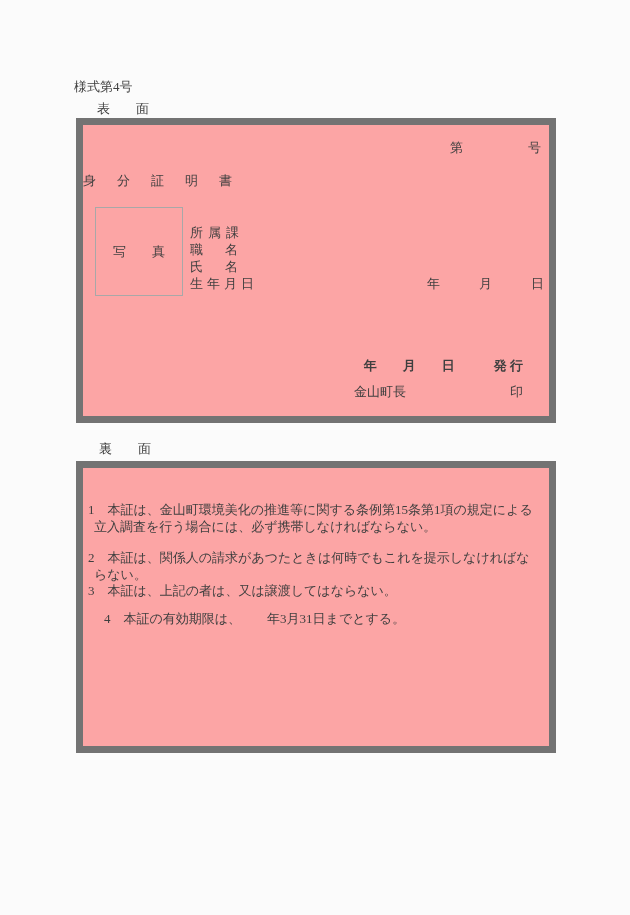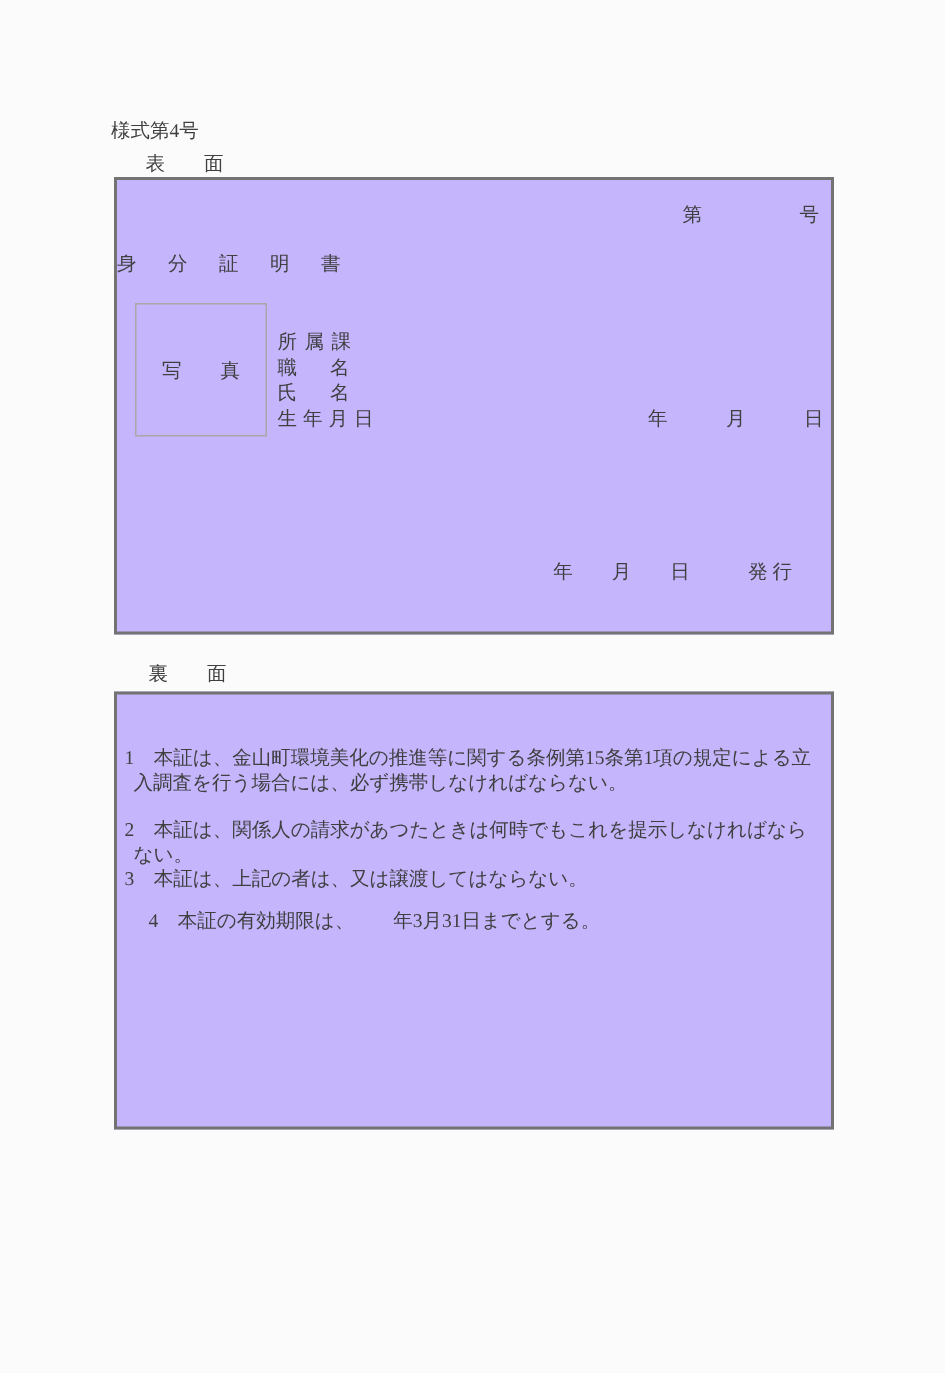--- a/index.html
+++ b/index.html
@@ -18,23 +18,23 @@
   }
   .page {
     position: relative;
     width: 582px;
     height: 915px;
     overflow: hidden;
   }
   .abs { position: absolute; }
   .box {
     position: absolute;
-    border: 2px solid #737373;
+    border: 7px solid #737373;
     box-sizing: border-box;
-    background: #c4b5fd;
+    background: #fca5a5;
   }
   .form-number { left: 74px; top: 78px; }
   .section-label { letter-spacing: 0; }
   .front-label { left: 97px; top: 100px; }
   .back-label  { left: 99px; top: 440px; }
 
   
   .front-box { left: 76px; top: 118px; width: 480px; height: 305px; }
   .serial-line { top: 14px; right: 8px; }
   .card-title {
@@ -57,21 +57,21 @@
   .jlabel { display: inline-block; white-space: nowrap; }
   .ls-narrow { letter-spacing: 5px; }
   .ls-wide   { letter-spacing: 22px; }
   .ls-tight  { letter-spacing: 4px; }
   .dob-date { top: 150px; right: 5px; }
   .statement {
     top: 206px; left: 3px; right: 1px;
     text-align: left;
     line-height: 17px;
   }
-  .issue-date-line { top: 252px; right: 26px; }
+  .issue-date-line { top: 232px; right: 26px; font-weight: bold; }
   .issuer-line     { top: 258px; right: 26px; }
 
   
   .back-box { left: 76px; top: 461px; width: 480px; height: 292px; }
   .back-item {
     position: absolute;
     left: 5px; right: 9px;
     padding-left: 6px;
     text-indent: -6px;
     line-height: 17px;
@@ -114,20 +114,21 @@
       <div class="field-row">
         <span class="jlabel ls-tight">生年月日</span>
       </div>
     </div>
 
     <div class="abs dob-date">年　　　月　　　日</div>
 
 
     <div class="abs issue-date-line">年　　月　　日　　　発 行</div>
 
+    <div class="abs issuer-line">金山町長　　　　　　　　印</div>
   </div>
 
   <div class="abs section-label back-label">裏　　面</div>
 
   <div class="box back-box">
 
     <div class="back-item back-item-1">
       <span class="item-no">1</span><span>本証は、金山町環境美化の推進等に関する条例第15条第1項の規定による立入調査を行う場合には、必ず携帯しなければならない。</span>
     </div>
 

